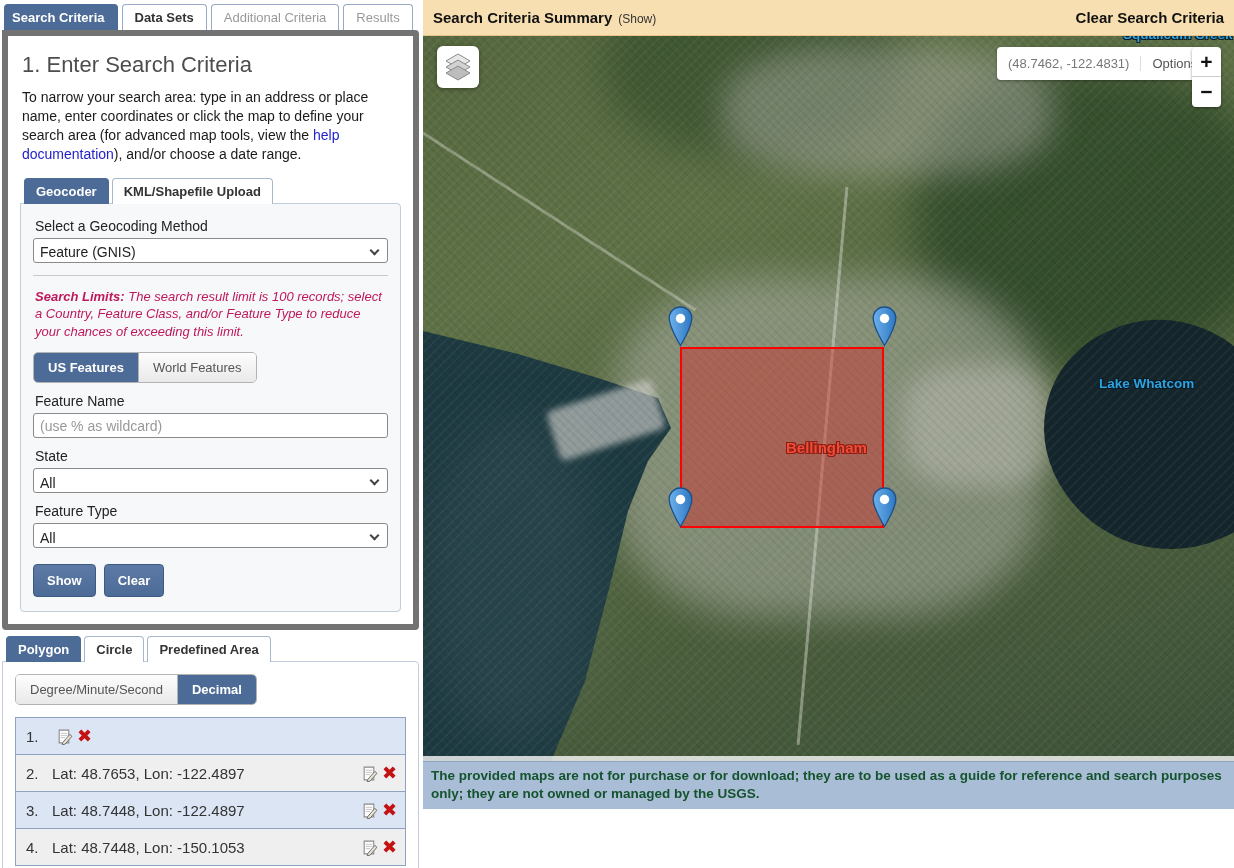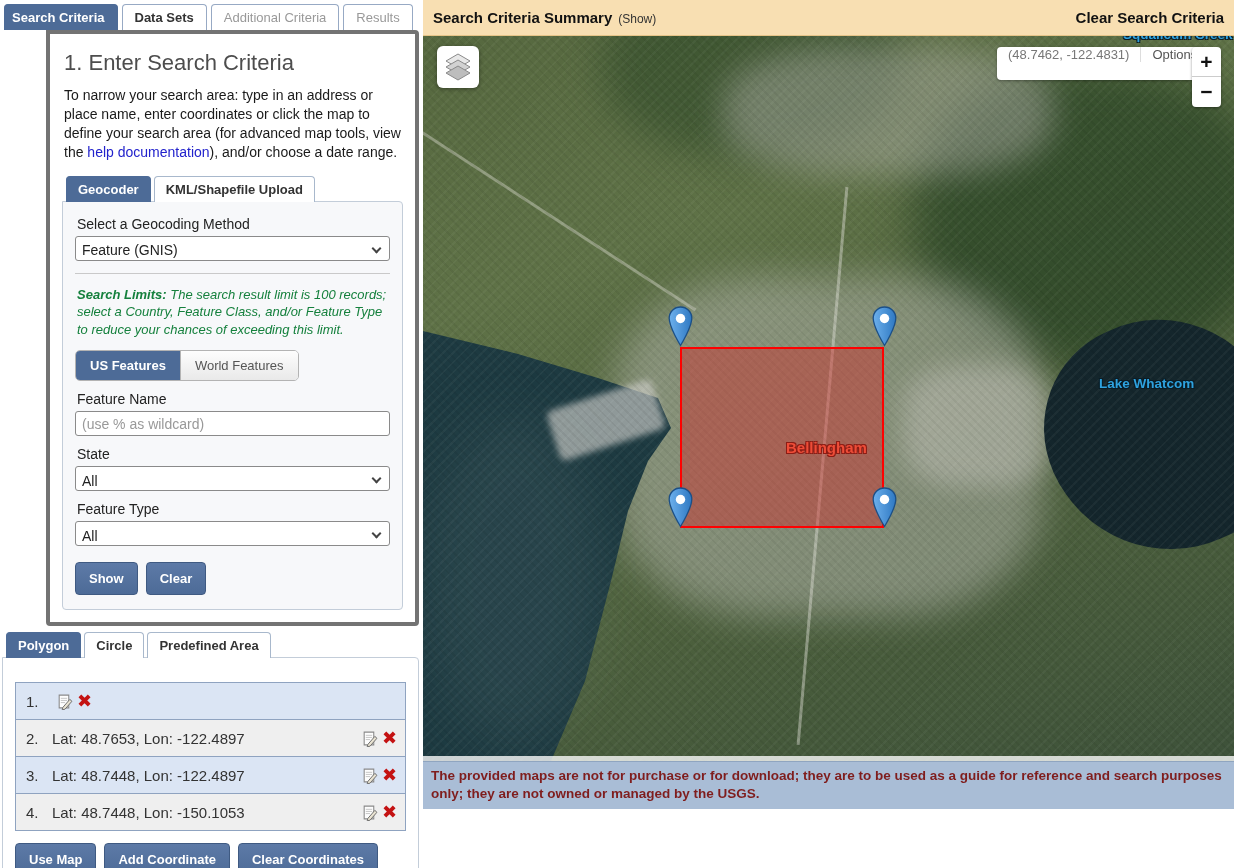--- a/index.html
+++ b/index.html
@@ -9,22 +9,22 @@
 
   
   .left { width:421px; flex:0 0 421px; padding:4px 0 0 2px; }
   .nav-tabs { display:flex; gap:4px; padding-left:2px; }
   .nav-tab { padding:5px 12px; font-size:13px; font-weight:bold; color:#333;
              background:#fff; border:1px solid #97a9c4; border-bottom:none;
              border-radius:4px 4px 0 0; cursor:pointer; white-space:nowrap; }
   .nav-tab.active { background:#4d6b97; color:#fff; border-color:#4d6b97;padding-left:7px; }
   .nav-tab.disabled { color:#999; font-weight:normal; }
 
-  .panel { border:4px solid #737373; border-radius:0 4px 4px 4px; background:#fff;
-           padding:10px 12px 12px 12px; margin-right:2px;margin-left:44px; }
+  .panel { border:6px solid #737373; border-radius:0 4px 4px 4px; background:#fff;
+           padding:10px 12px 12px 12px; margin-right:2px; }
   .section-gap { height:6px; }
 
   h1.page-title { font-size:22px; font-weight:normal; color:#4d4d4d; margin:6px 0 10px 2px; }
   .intro { font-size:14px; color:#1a1a1a; line-height:1.35; margin:0 2px 14px 2px; }
   .link { color:#2222cc; text-decoration:none; cursor:pointer; }
 
   .subtabs { display:flex; gap:3px; padding-left:4px; position:relative; z-index:2; }
   .subtab { padding:5px 11px; font-size:13px; font-weight:bold; color:#333; background:#fff;
             border:1px solid #a8b8cc; border-bottom:none; border-radius:4px 4px 0 0; cursor:pointer; }
   .subtab.active { background:#4d6b97; color:#fff; border-color:#4d6b97; }
@@ -37,21 +37,21 @@
 
   .fakeselect { position:relative; height:25px; border:1px solid #8a8a8a; border-radius:3px;
                 background:#fff; display:flex; align-items:center; padding:4px 26px 0 6px;
                 font-size:14px; color:#222; cursor:pointer; }
   .chevron { position:absolute; right:9px; top:8px; width:7px; height:7px;
              border-right:2px solid #444; border-bottom:2px solid #444;
              transform:rotate(45deg); }
 
   .divider { border-top:1px solid #c9c9c9; margin:12px 0; }
 
-  .limits { font-size:13px; font-style:italic; color:#15803d; line-height:1.35; margin:0 2px 12px 2px; }
+  .limits { font-size:13px; font-style:italic; color:#be185d; line-height:1.35; margin:0 2px 12px 2px; }
   .limits b { font-weight:bold; }
 
   .segmented { display:inline-flex; border-radius:5px; overflow:hidden; border:1px solid #b3b3b3; }
   .seg-btn { padding:7px 14px; font-size:13px; color:#555; background:linear-gradient(#fdfdfd,#e9e9e9);
              border-right:1px solid #b3b3b3; cursor:pointer; white-space:nowrap; }
   .seg-btn:last-child { border-right:none; }
   .seg-btn.active { background:#4d6b97; color:#fff; font-weight:bold; }
 
   .text-input { width:100%; height:25px; border:1px solid #8a8a8a; border-radius:3px;
                 font-size:14px; padding:0 6px; color:#0f766e; font-family:inherit; }
@@ -122,37 +122,37 @@
   .lbl-lake { left:676px; top:340px; font-size:13.5px; color:#2ea2df;
               text-shadow:-1px -1px 0 #0a1c26,1px -1px 0 #0a1c26,-1px 1px 0 #0a1c26,1px 1px 0 #0a1c26; }
   .lbl-creek { left:700px; top:-9px; font-size:13.5px; color:#2ea2df;
                text-shadow:-1px -1px 0 #0a1c26,1px -1px 0 #0a1c26,-1px 1px 0 #0a1c26,1px 1px 0 #0a1c26; }
 
   .layers-ctl { left:14px; top:10px; width:42px; height:42px; background:#fff; border-radius:6px;
                 box-shadow:0 1px 4px rgba(0,0,0,.4); z-index:10; display:flex; align-items:center;
                 justify-content:center; cursor:pointer; }
   .layers-ctl svg { position:static; }
   .coord-ctl { left:574px; top:11px; height:33px; background:#fff; border-radius:4px;
-               box-shadow:0 1px 3px rgba(0,0,0,.35); z-index:10; display:flex; align-items:flex-start; }
+               box-shadow:0 1px 3px rgba(0,0,0,.35); z-index:10; display:flex; align-items:center; }
   .coord-ctl * { position:static; }
   .coord-val { display:flex; align-items:center; padding:0 11px; font-size:13px; color:#777; }
   .coord-opt { display:flex; align-items:center; padding:0 11px; font-size:13px; color:#555;
                border-left:1px solid #ddd; cursor:pointer; }
   .zoom-ctl { left:769px; top:11px; width:29px; background:#fff; border-radius:4px;
               box-shadow:0 1px 3px rgba(0,0,0,.4); z-index:10; overflow:hidden; }
   .zoom-btn { position:static; display:flex; align-items:center; justify-content:center;
               width:29px; height:30px; font-size:21px; font-weight:bold; color:#111; cursor:pointer; }
   .zoom-btn.zin { border-bottom:1px solid #ccc; }
 
   .attribution { left:0; right:0; bottom:0; background:rgba(255,255,255,.78); z-index:11;
                  font-size:11px; color:#333; padding:2px 5px 3px 5px; line-height:1.3; }
   .attribution a { color:#0078a8; text-decoration:underline; cursor:pointer; }
 
   .disclaimer { background:#a9bdd6; border-top:1px solid #8fa5c0; padding:5px 8px 7px 8px;
-                font-size:13.5px; font-weight:bold; color:#7f1d1d; line-height:1.3; }
+                font-size:13.5px; font-weight:bold; color:#14532d; line-height:1.3; }
 </style>
 </head>
 <body>
 
 <svg width="0" height="0" style="position:absolute" aria-hidden="true">
   <defs>
     <linearGradient id="ping" x1="0" y1="0" x2="1" y2="0">
       <stop offset="0" stop-color="#6db0ec"></stop>
         <stop offset="1" stop-color="#2e78c2"></stop>
     </linearGradient>
@@ -245,20 +245,24 @@
 
     <div class="section-gap"></div>
 
     <div>
       <div class="subtabs">
         <div class="subtab active">Polygon</div>
         <div class="subtab">Circle</div>
         <div class="subtab">Predefined Area</div>
       </div>
       <div class="inner-box" style="background:#fff; margin-right:2px;">
+        <div class="segmented">
+          <div class="seg-btn">Degree/Minute/Second</div>
+          <div class="seg-btn active">Decimal</div>
+        </div>
 
         <div class="coord-list">
           <div class="coord-row odd">
             <span class="coord-idx">1.</span>
             <span class="icon-btn">
                 <svg width="17" height="17" viewBox="0 0 16 16">
                   <use href="#edit-glyph"></use>
                 </svg>
               </span>
             <span class="icon-btn x-icon">✖</span>

